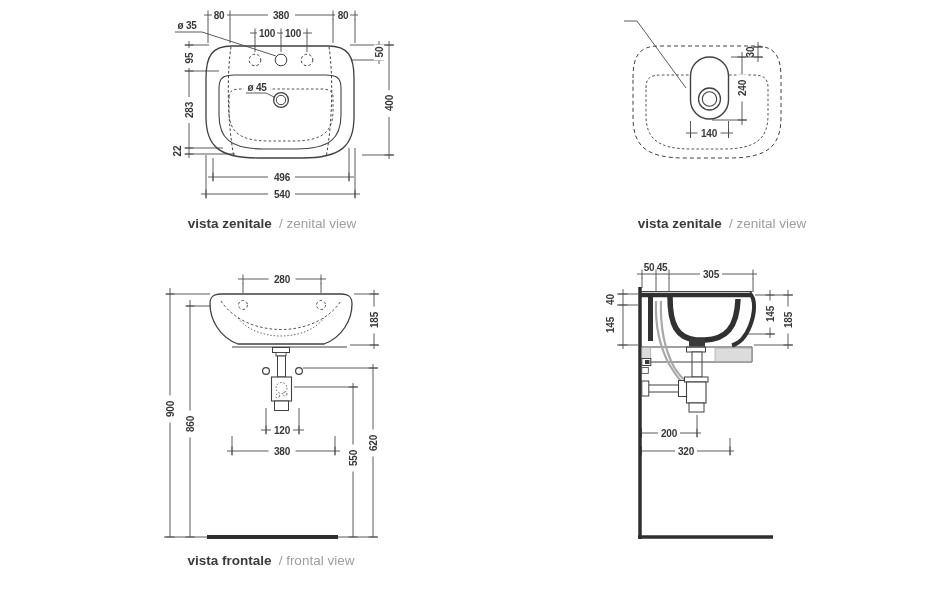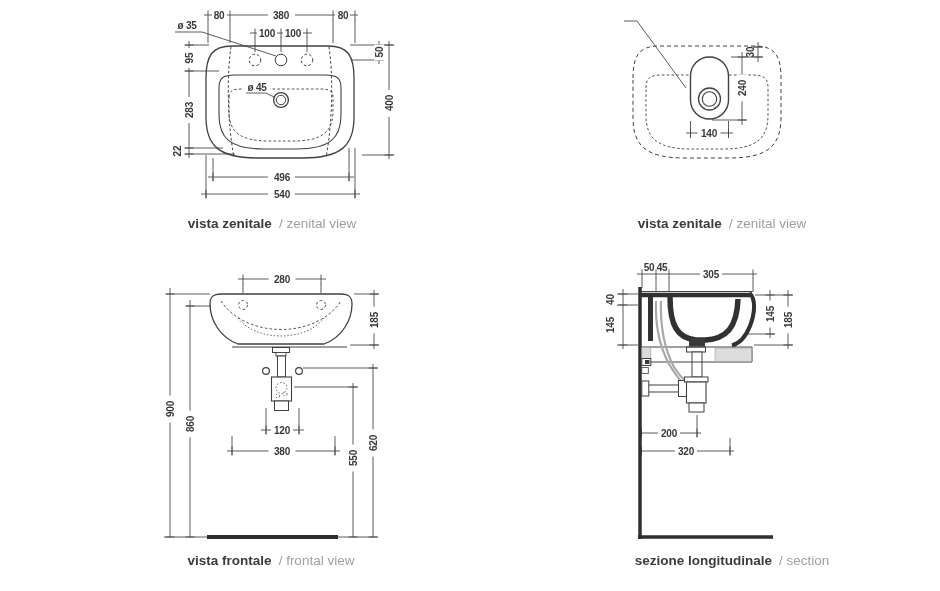--- a/index.html
+++ b/index.html
@@ -254,17 +254,14 @@
 
 <div class="caption" style="left:272px; top:216px;">
   <span class="bold">vista zenitale</span><span class="light">/ zenital view</span>
 </div>
 <div class="caption" style="left:722px; top:216px;">
   <span class="bold">vista zenitale</span><span class="light">/ zenital view</span>
 </div>
 <div class="caption" style="left:271px; top:553px;">
   <span class="bold">vista frontale</span><span class="light">/ frontal view</span>
 </div>
-<div class="caption" style="left:732px; top:553px;">
-  <span class="bold">sezione longitudinale</span><span class="light">/ section</span>
-</div>
 
 </div>
 
 </body></html>

